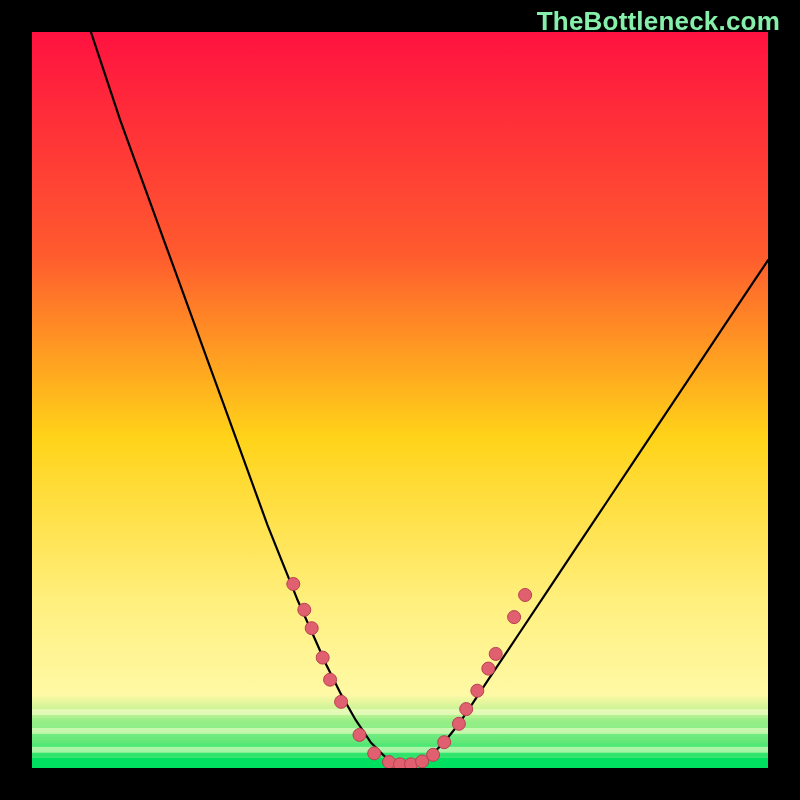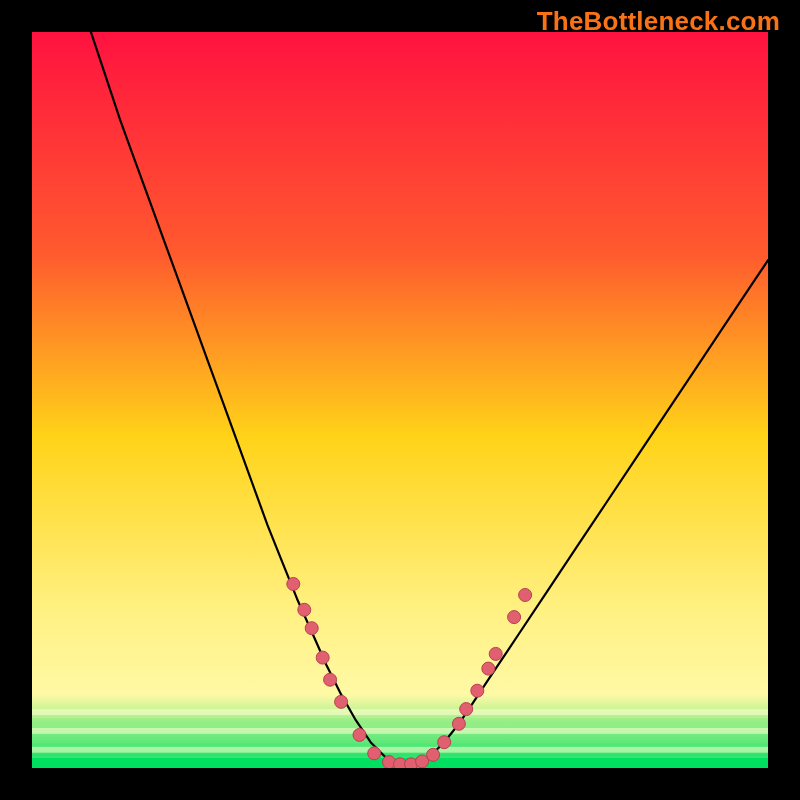--- a/index.html
+++ b/index.html
@@ -10,21 +10,21 @@
     width: 800px; height: 800px;
     background: #000;
   }
   .watermark {
     position: absolute;
     top: 6px;
     right: 20px;
     font-family: Arial, Helvetica, sans-serif;
     font-size: 26px;
     font-weight: 600;
-    color: #f97316;
+    color: #86efac;
     letter-spacing: 0.2px;
   }
   .plot {
     position: absolute;
     left: 32px;
     top: 32px;
     width: 736px;
     height: 736px;
   }
   svg { display: block; }

